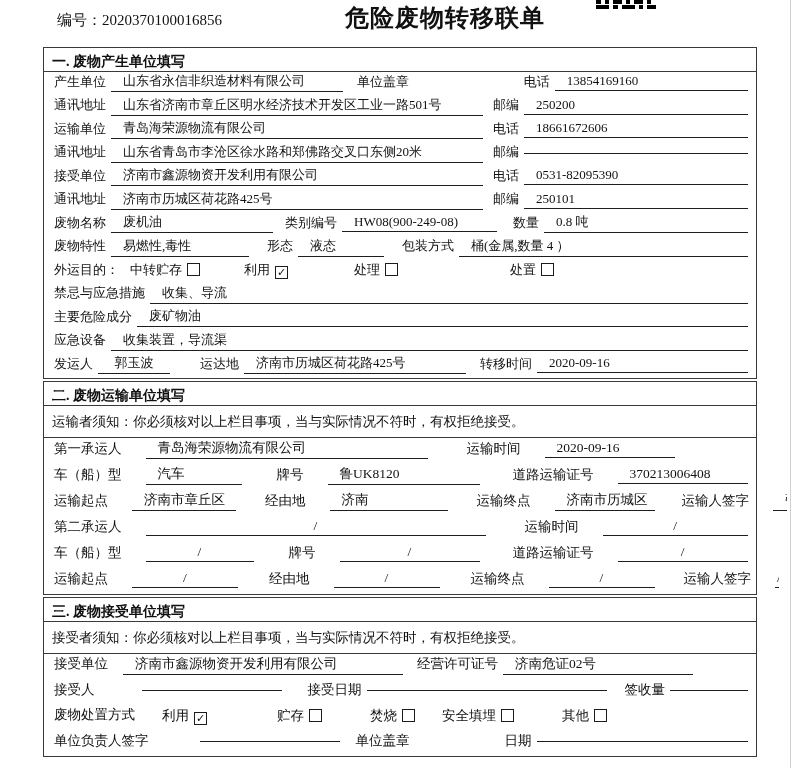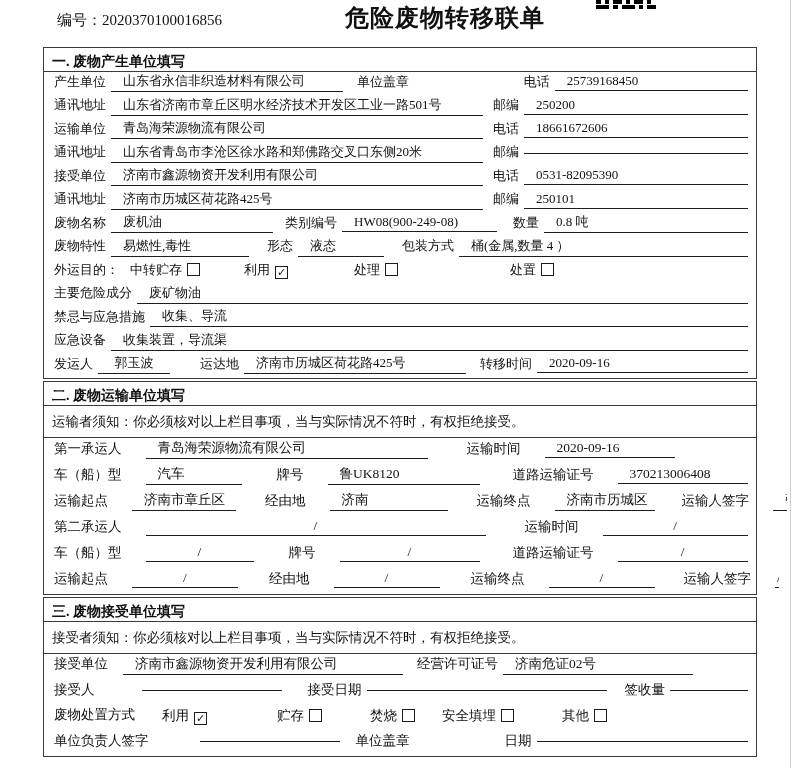--- a/index.html
+++ b/index.html
@@ -72,21 +72,21 @@
 
     <div class="section s1">
       <div class="sec-title">一. 废物产生单位填写</div>
 
       <div class="row">
         <span class="lbl">产生单位</span>
         <span class="val" style="width:232px">山东省永信非织造材料有限公司</span>
         <span class="lbl" style="margin-left:12px">单位盖章</span>
         <span class="sp"></span>
         <span class="lbl">电话</span>
-        <span class="val fill">25739168450</span>
+        <span class="val fill">13854169160</span>
       </div>
 
       <div class="row">
         <span class="lbl">通讯地址</span>
         <span class="val" style="width:372px">山东省济南市章丘区明水经济技术开发区工业一路501号</span>
         <span class="lbl" style="margin-left:8px">邮编</span>
         <span class="val fill">250200</span>
       </div>
 
       <div class="row">
@@ -137,27 +137,27 @@
 
       <div class="row">
         <span class="lbl">外运目的：</span>
         <span class="opt" style="margin-left:6px"><span>中转贮存</span><span class="cb"></span></span>
         <span class="opt" style="margin-left:44px"><span>利用</span><span class="cb">✓</span></span>
         <span class="opt" style="margin-left:66px"><span>处理</span><span class="cb"></span></span>
         <span class="opt" style="margin-left:112px"><span>处置</span><span class="cb"></span></span>
       </div>
 
       <div class="row">
+        <span class="lbl">禁忌与应急措施</span>
+        <span class="val fill">收集、导流</span>
+      </div>
+
+      <div class="row">
         <span class="lbl">主要危险成分</span>
         <span class="val fill">废矿物油</span>
-      </div>
-
-      <div class="row">
-        <span class="lbl">禁忌与应急措施</span>
-        <span class="val fill">收集、导流</span>
       </div>
 
       <div class="row">
         <span class="lbl">应急设备</span>
         <span class="val fill">收集装置，导流渠</span>
       </div>
 
       <div class="row">
         <span class="lbl">发运人</span>
         <span class="val c" style="width:72px">郭玉波</span>

